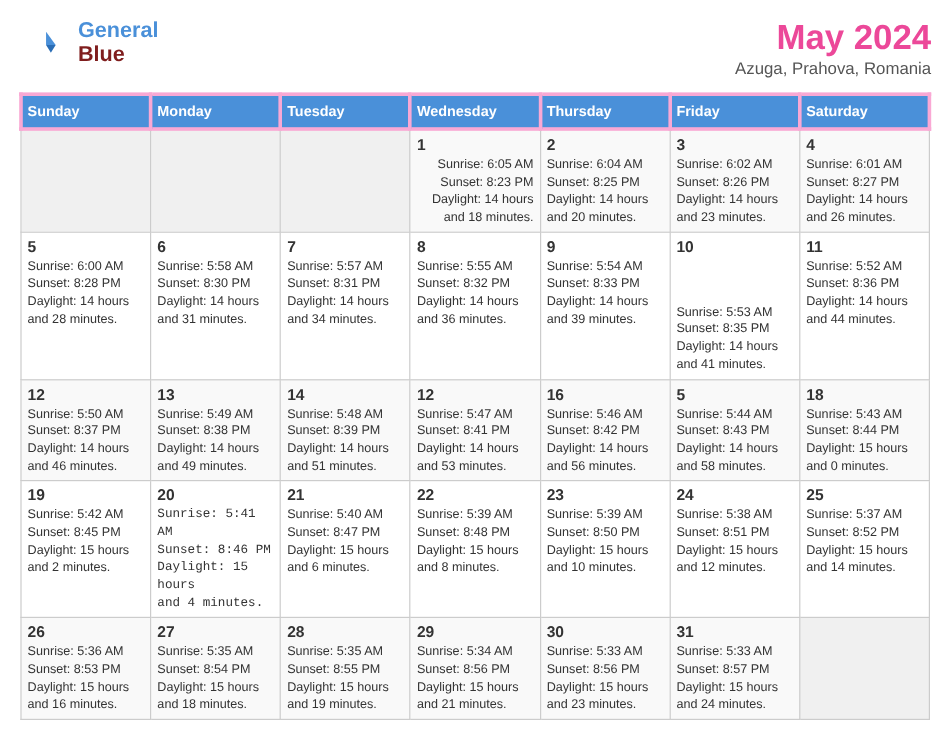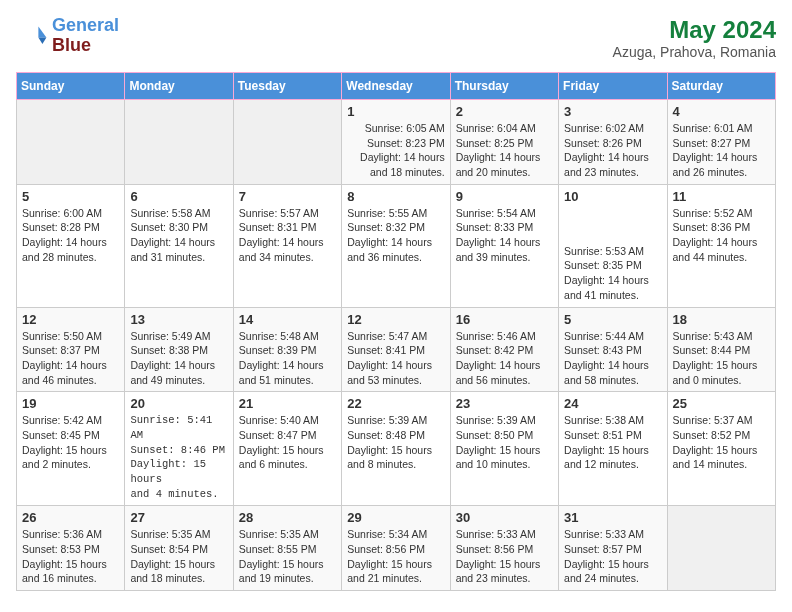--- a/index.html
+++ b/index.html
@@ -12,59 +12,59 @@
     }
     .header {
       display: flex;
       justify-content: space-between;
       align-items: flex-start;
       margin-bottom: 12px;
     }
     .logo {
       display: flex;
       align-items: center;
-      gap: 4px;
+      gap: 17px;
     }
     .logo-text {
       font-size: 18px;
       font-weight: bold;
       color: #333;
       line-height: 1.1;
     }
     .logo-text span {
       color: #4a90d9;
     }
     .logo-icon {
       width: 32px;
       height: 32px;
     }
     .title-block {
       text-align: right;
     }
     .month-title {
-      font-size: 24px;
+      font-size: 29px;
       font-weight: bold;
-      color: #15803d;
+      color: #ec4899;
     }
     .location {
       font-size: 14px;
       color: #555;
     }
     .calendar {
       width: 100%;
       border-collapse: collapse;
       font-size: 11px;
     }
     .calendar thead tr th {
       background-color: #4a90d9;
       color: #fff;
       padding: 6px 4px;
       text-align: left;
       font-size: 12px;
-      border: 1px solid #f9a8d4;
+      border: 3px solid #f9a8d4;
     }
     .calendar tbody tr td {
       border: 1px solid #ccc;
       vertical-align: top;
       padding: 4px 5px;
       width: 108px;
       min-height: 80px;
       background: #fff;
     }
     .calendar tbody tr:nth-child(odd) td {

